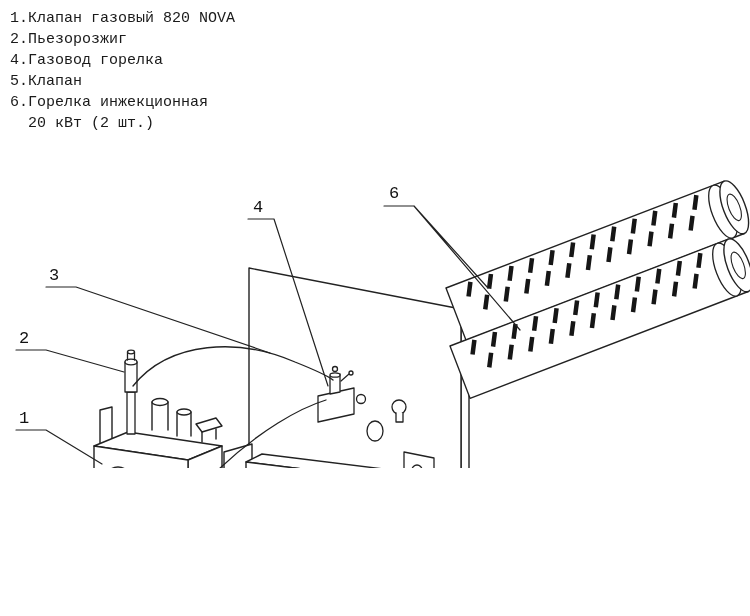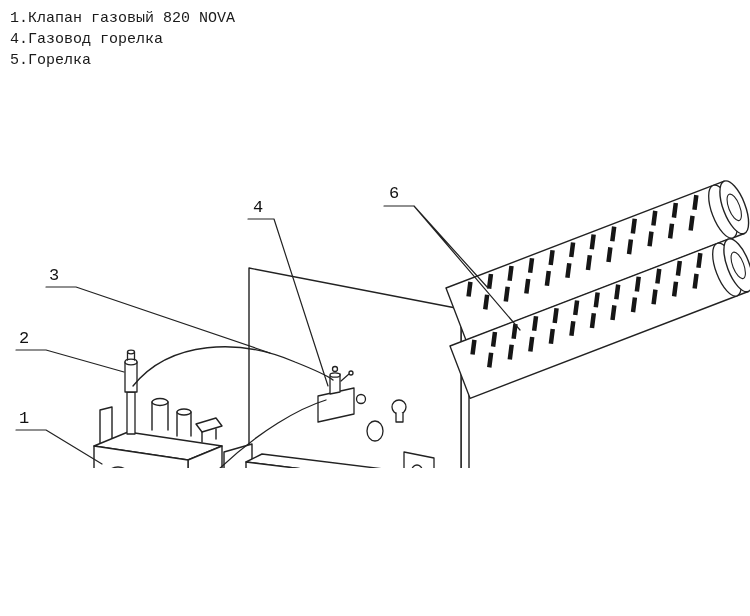--- a/index.html
+++ b/index.html
@@ -21,24 +21,31 @@
 </head>
 <body>
 
 <div class="page">
 
   <div class="legend">
     <div class="legend-row">
       <span class="legend-num">1.</span><span>Клапан газовый 820 NOVA</span>
     </div>
     <div class="legend-row">
+      <span class="legend-num">2.</span><span>Пьезорозжиг</span>
+    </div>
+    <div class="legend-row">
       <span class="legend-num">4.</span><span>Газовод горелка</span>
     </div>
     <div class="legend-row">
-      <span class="legend-num">5.</span><span>Горелка</span>
+      <span class="legend-num">5.</span><span>Клапан</span>
+    </div>
+    <div class="legend-row">
+      <span class="legend-num">6.</span><span>Горелка инжекционная</span>
+      <div class="legend-cont">20 кВт (2 шт.)</div>
     </div>
   </div>
 
   <svg class="diagram-svg" width="750" height="616" viewBox="0 0 750 616" stroke-linejoin="round" stroke-linecap="round">
     <defs>
       <g id="tube-shape">
         <rect x="0" y="0" width="298" height="56" fill="#ffffff" stroke="#222" stroke-width="1.4"></rect>
         <ellipse cx="286" cy="28" rx="11" ry="28" fill="#ffffff" stroke="#222" stroke-width="1.3"></ellipse>
         <ellipse cx="298" cy="28" rx="11" ry="28" fill="#ffffff" stroke="#222" stroke-width="1.4"></ellipse>
         <ellipse cx="298" cy="28" rx="5.5" ry="14" fill="none" stroke="#222" stroke-width="1.1"></ellipse>

